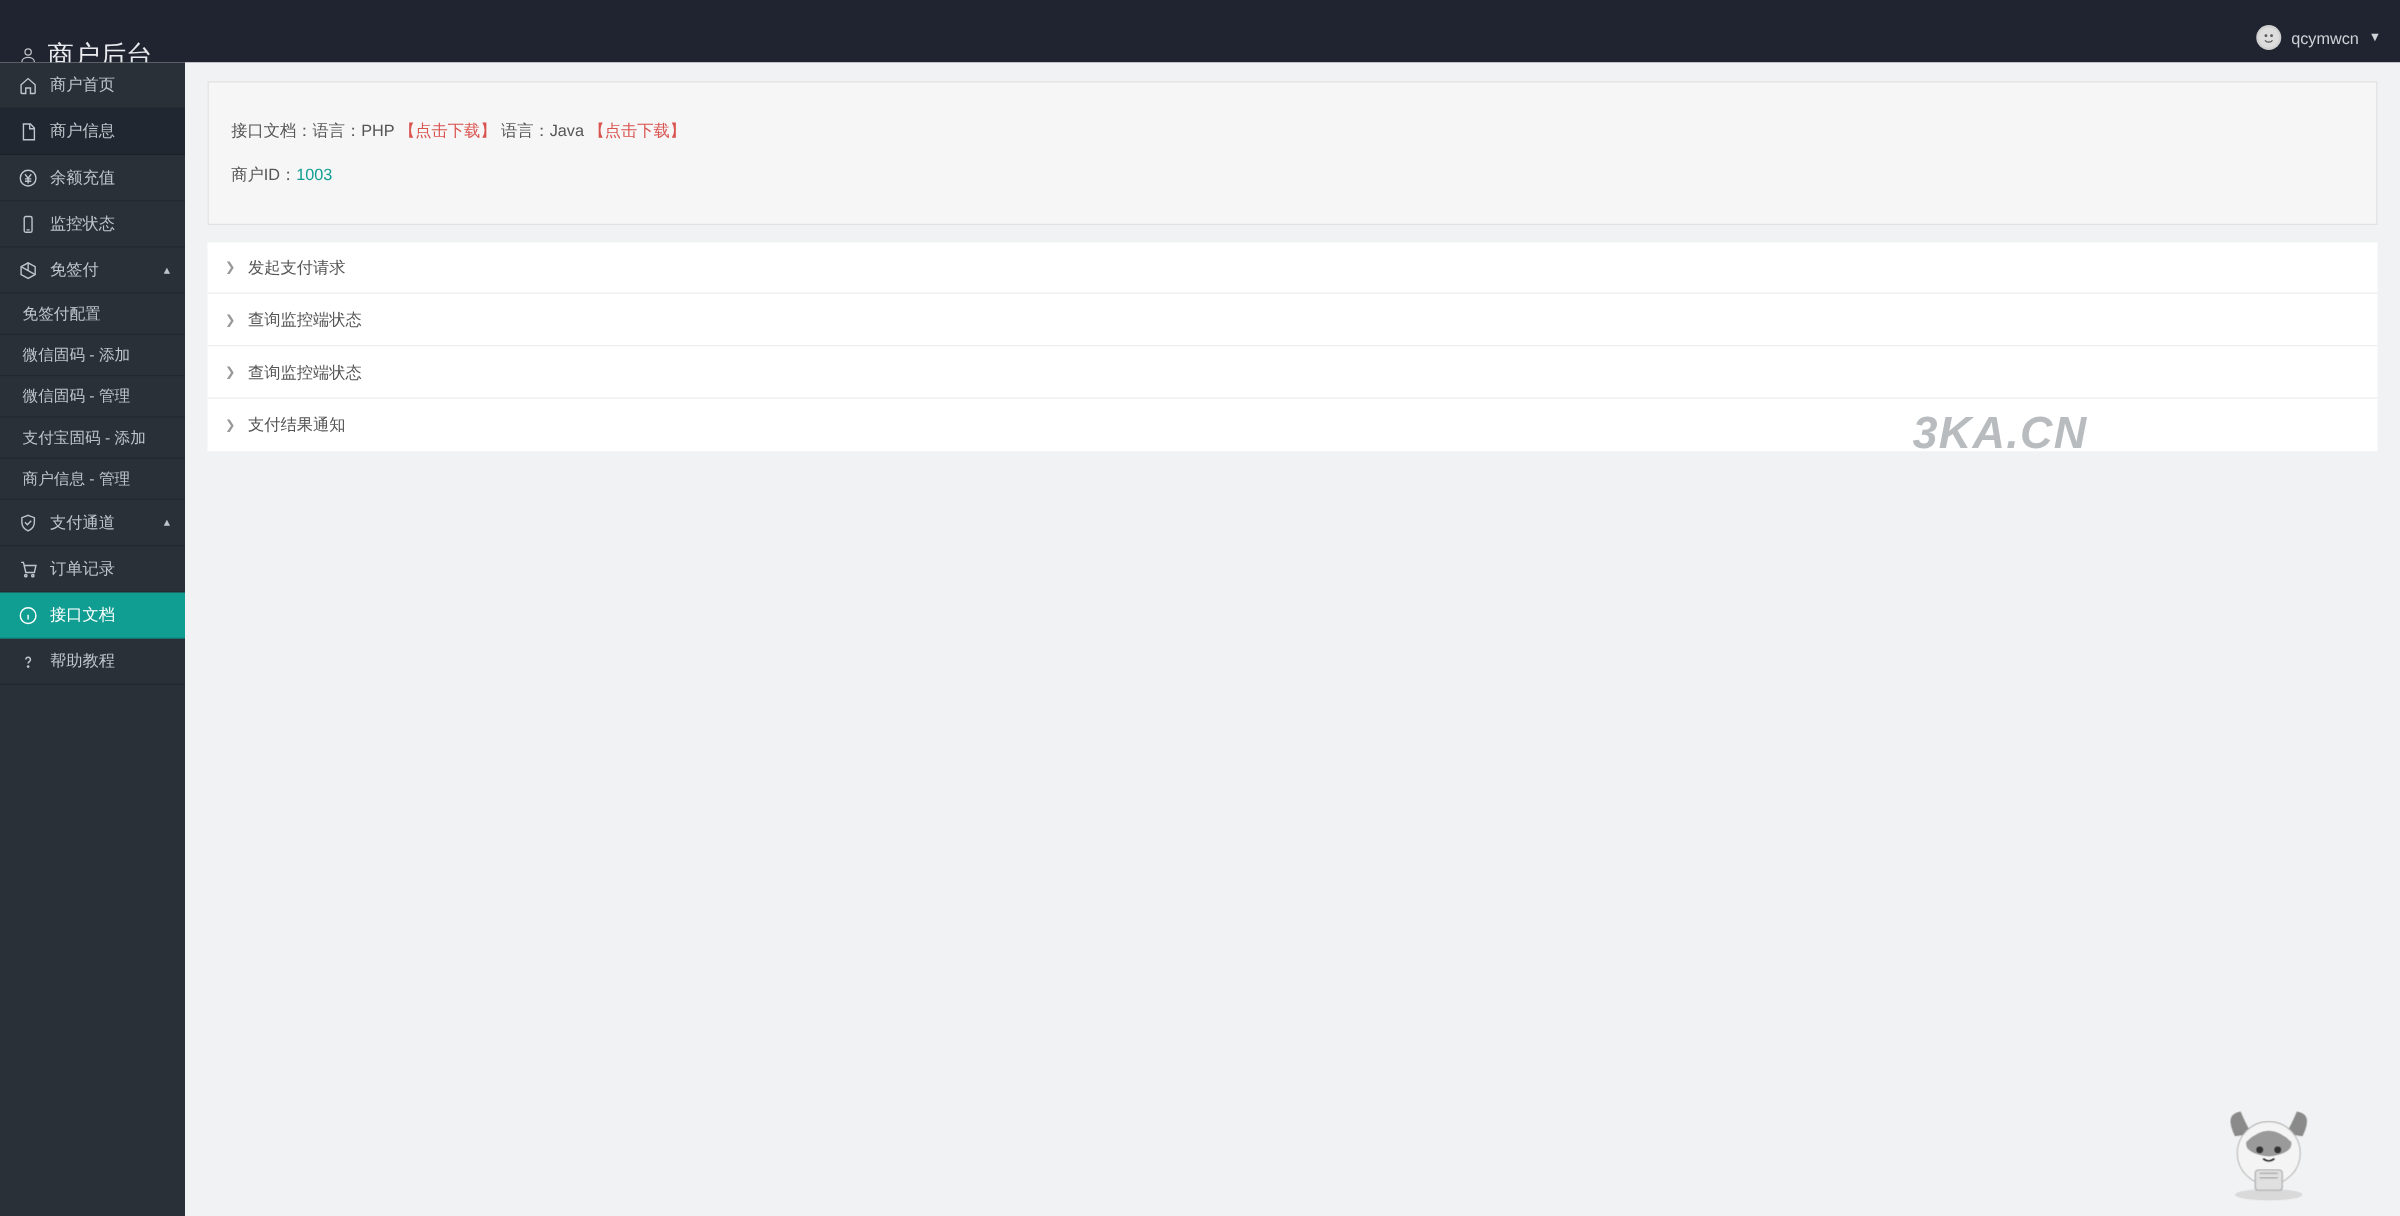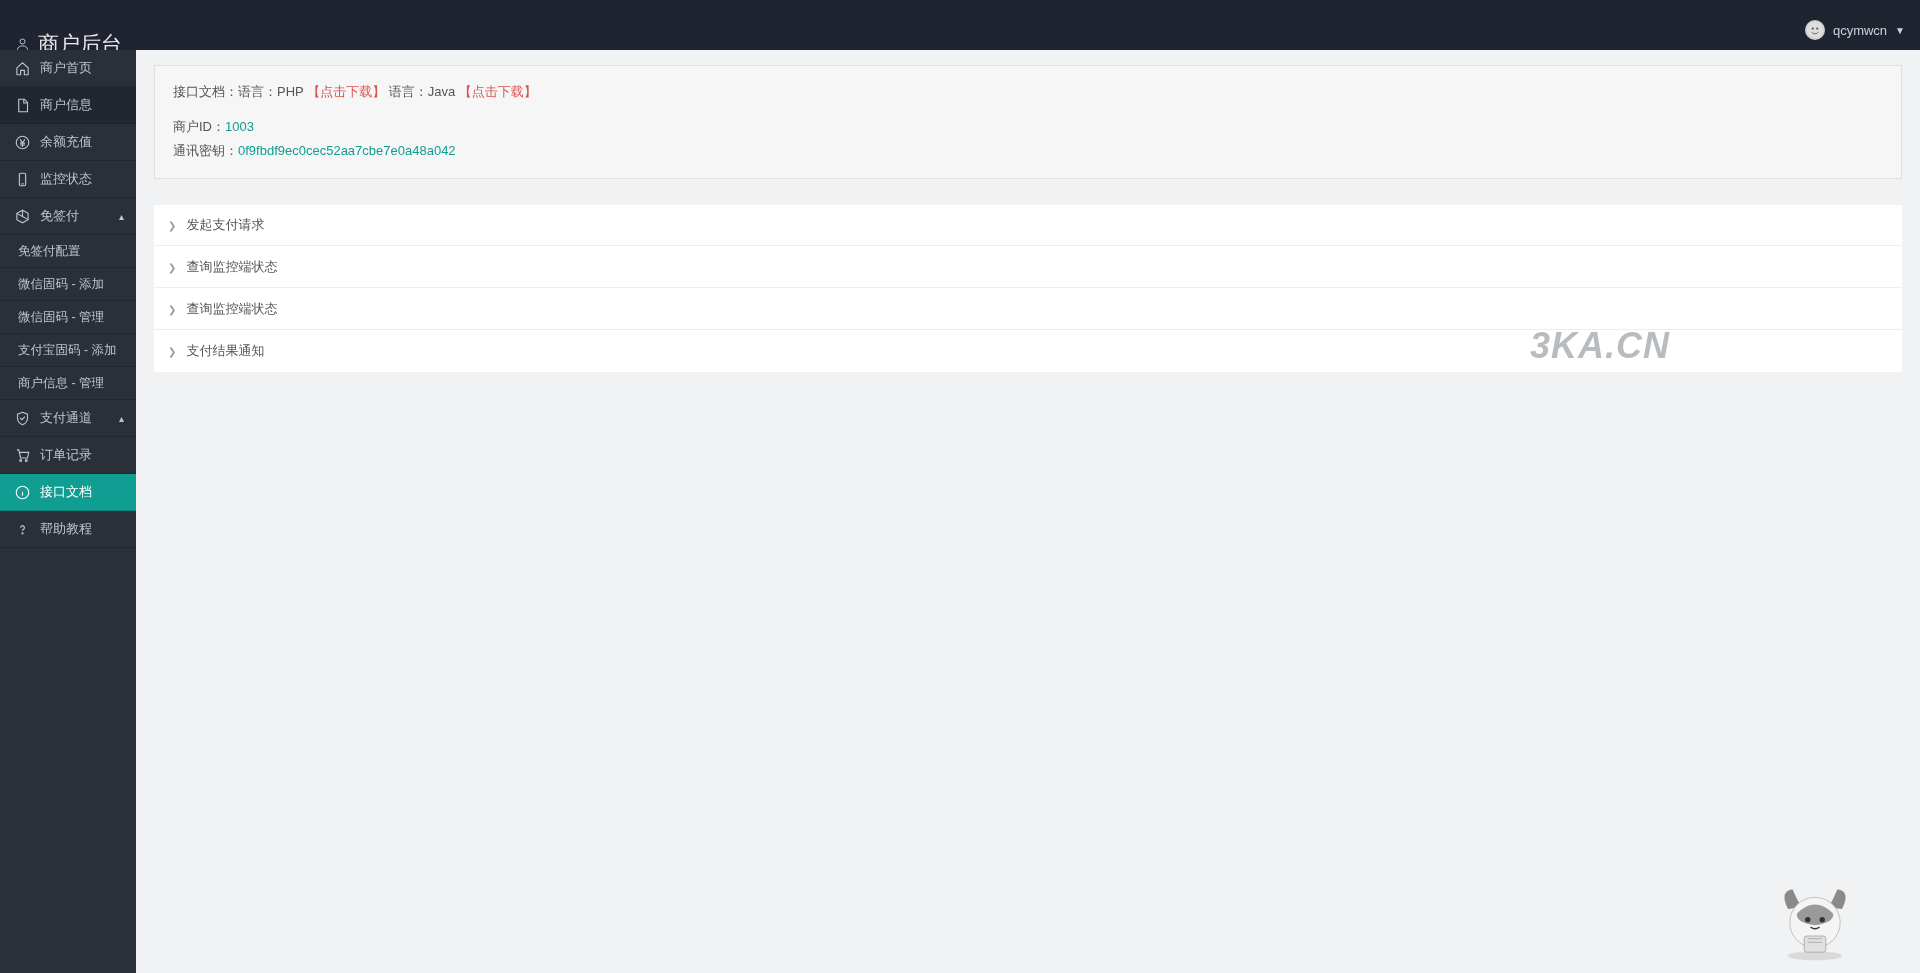--- a/index.html
+++ b/index.html
@@ -4,32 +4,32 @@
 <style>
 * { margin: 0; padding: 0; box-sizing: border-box; }
 body { font-family: "Microsoft YaHei", Arial, sans-serif; font-size: 13px; background: #fff; color: #333; }
 
 .header { height: 50px; background: #1f2430; display: flex; align-items: center; justify-content: space-between; padding: 0 15px; color: #cfd2d6; }
 .brand { display: flex; align-items: center; gap: 8px; font-size: 21px; font-weight: 400; color: #e8eaed; margin-top: 37px; }
 .user-area { display: flex; align-items: center; gap: 8px; cursor: pointer; font-size: 13px; margin-top: 10px; }
 .avatar { width: 20px; height: 20px; border-radius: 50%; background: #d0d0d0; display: flex; align-items: center; justify-content: center; }
 
 .layout { display: flex; height: calc(100vh - 50px); }
-.sidebar { width: 136px; background: #293038; color: #bfc5cb; overflow-y: auto; flex-shrink: 0; }
+.sidebar { width: 148px; background: #293038; color: #bfc5cb; overflow-y: auto; flex-shrink: 0; }
 .nav-item { display: flex; align-items: center; gap: 10px; padding: 0 15px; height: 37px; cursor: pointer; font-size: 13px; border-bottom: 1px solid rgba(0,0,0,0.15); position: relative; }
 .nav-item.active { background: #109d92; color: #fff; }
 .nav-item.selected { background: #202731; }
 .nav-item .arrow { position: absolute; right: 12px; font-size: 10px; }
 .nav-sub { background: #293038; }
 .nav-sub .nav-item { padding-left: 18px; font-size: 12.5px; height: 33px; }
 .ico { width: 15px; height: 15px; display: inline-flex; align-items: center; justify-content: center; }
 
 .main { flex: 1; background: #f1f2f3; padding: 15px 18px; overflow: auto; position: relative; }
 
-.info-card { background: #f6f6f6; border: 1px solid #e1e1e1; padding: 14px 18px; font-size: 13px; line-height: 1.9; color: #555; margin-bottom: 26px; }
+.info-card { background: #f6f6f6; border: 1px solid #e1e1e1; padding: 27px 18px; font-size: 13px; line-height: 1.9; color: #555; margin-bottom: 14px; }
 .info-card .red { color: #d9534f; }
 .link-teal { color: #109d92; }
 
 .accordion { background: #fff; }
 .acc-item { border-bottom: 1px solid transparent; }
 .acc-header { display: flex; align-items: center; gap: 10px; padding: 11px 14px; font-size: 13px; color: #555; cursor: pointer; border-bottom: 1px solid #eee; }
 .acc-header .chev { font-size: 10px; color: #999; }
 
 .watermark { position: absolute; right: 250px; top: 275px; font-size: 36px; font-weight: 800; font-style: italic; color: #b9bcbe; letter-spacing: 1px; pointer-events: none; }
 
@@ -184,23 +184,20 @@
     <div class="info-card">
       <div>
         <span>接口文档：语言：PHP</span>
         <a class="red">【点击下载】</a>
         <span>语言：Java</span>
         <a class="red">【点击下载】</a>
       </div>
       <div style="height:10px"></div>
       <div>
         <span>商户ID：</span><span class="link-teal">1003</span>
-      </div>
-      <div>
-        <span>通讯密钥：</span><span class="link-teal">0f9fbdf9ec0cec52aa7cbe7e0a48a042</span>
       </div>
     </div>
 
     <div class="accordion">
       <div class="acc-item">
         <div class="acc-header">
           <span class="chev">❯</span>
           <span>发起支付请求</span>
         </div>
       </div>

